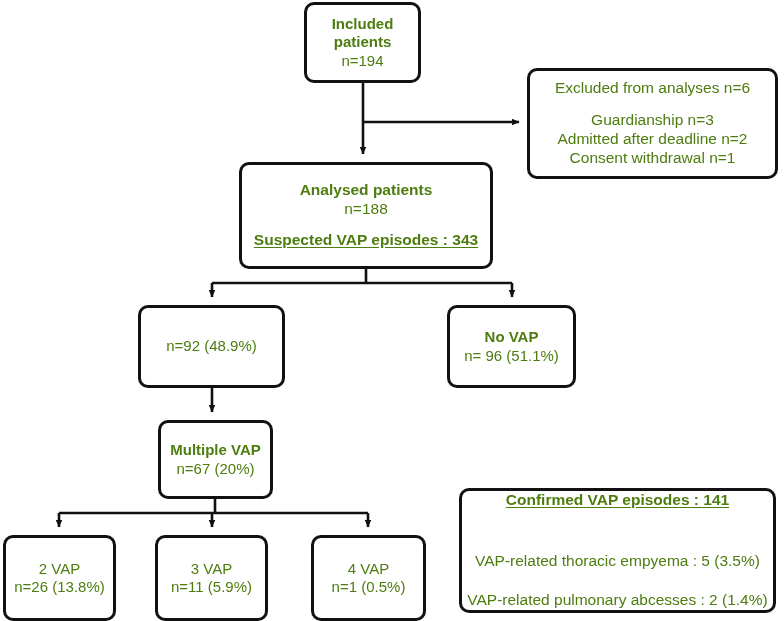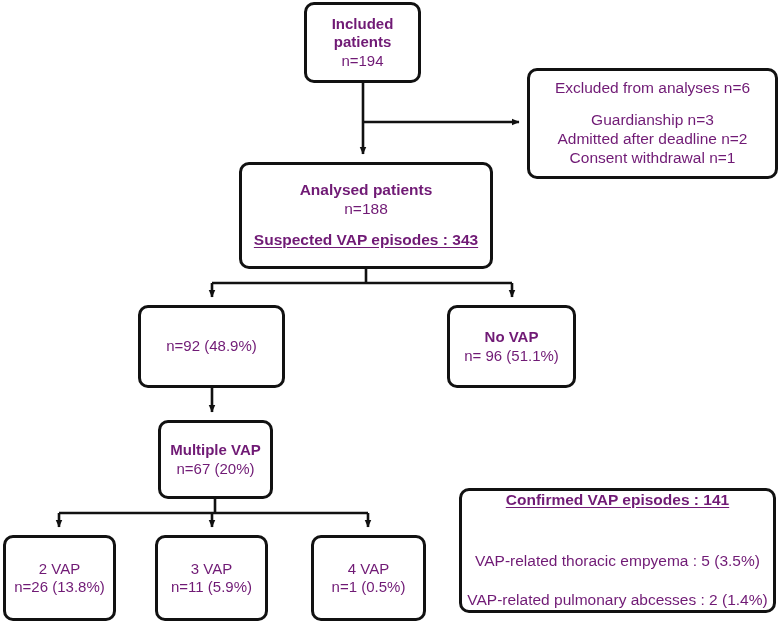--- a/index.html
+++ b/index.html
@@ -6,21 +6,21 @@
     margin: 0;
     padding: 0;
     background: #ffffff;
   }
   #flowchart {
     position: relative;
     width: 784px;
     height: 621px;
     background: #ffffff;
     font-family: "Liberation Sans", sans-serif;
-    color: #701a75;
+    color: #4d7c0f;
     overflow: hidden;
   }
   .connectors {
     position: absolute;
     left: 0;
     top: 0;
     width: 784px;
     height: 621px;
     pointer-events: none;
   }

